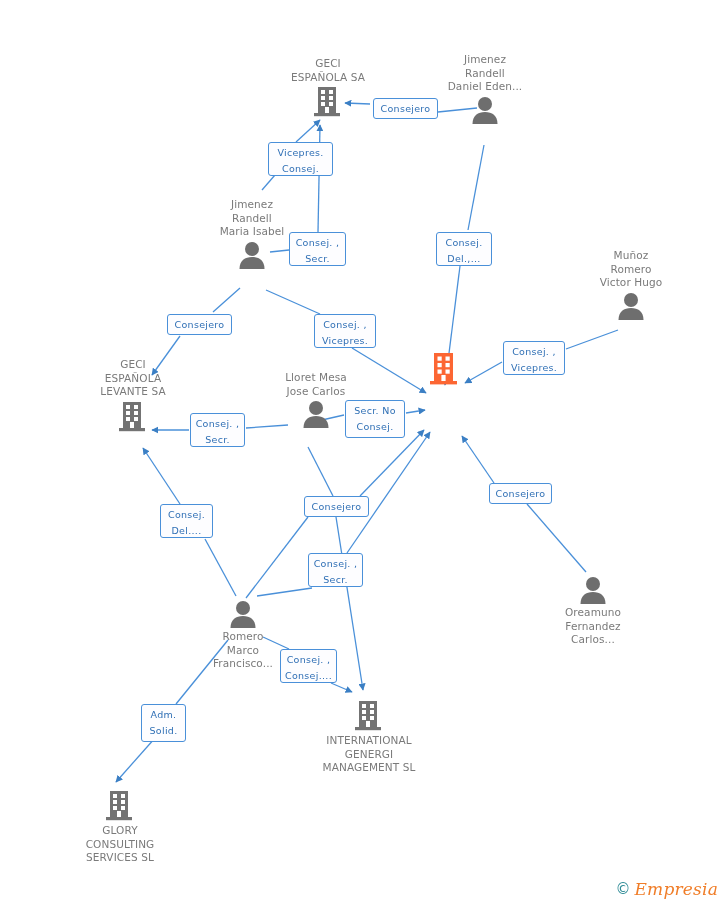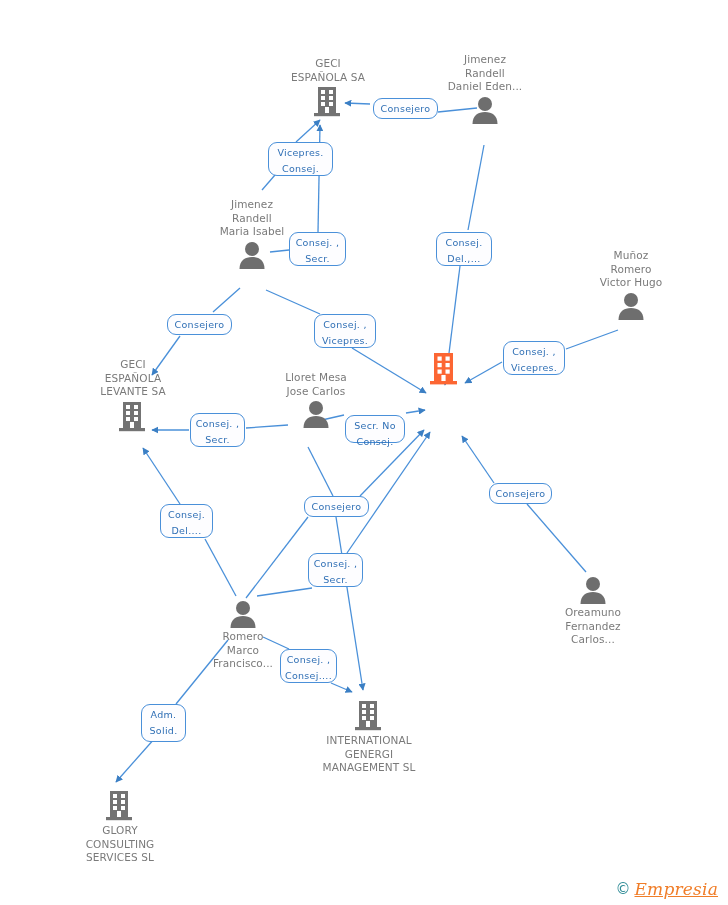--- a/index.html
+++ b/index.html
@@ -42,21 +42,21 @@
     margin: 0 auto;
   }
   .node.label-above .node-label { margin-bottom: 2px; }
   .node.label-below .node-label { margin-top: 2px; }
 
   
   .rel {
     position: absolute;
     box-sizing: border-box;
     border: 1px solid #4a90d9;
-    border-radius: 9px;
+    border-radius: 3px;
     background: #fdfdff;
     color: #2f6fb5;
     font-size: 9.5px;
     line-height: 16px;
     text-align: center;
     padding: 2px 4px 1px 4px;
     white-space: pre-line;
     letter-spacing: 0.3px;
     box-shadow: 0 0 0 0 rgba(0,0,0,0);
   }
@@ -74,21 +74,20 @@
   #watermark .wm-c {
     color: #2d8b96;
     font-size: 15px;
   }
   #watermark .wm-text {
     color: #f07d28;
     font-family: "DejaVu Serif", serif;
     font-style: italic;
     font-size: 17px;
     letter-spacing: 0.2px;
-    text-decoration: underline;
   }
 </style>
 </head>
 <body>
 
 <div id="canvas">
 
   <svg id="edges" viewBox="0 0 728 905" xmlns="http://www.w3.org/2000/svg">
     <defs>
       <marker id="arrow" viewBox="0 0 10 10" refX="9" refY="5" markerWidth="5.5" markerHeight="5.5" orient="auto-start-reverse">
@@ -335,21 +334,21 @@
 
   <div class="rel" style="left:314px; top:314px; width:62px; height:34px;">Consej. ,
 Vicepres.</div>
 
   <div class="rel" style="left:503px; top:341px; width:62px; height:34px;">Consej. ,
 Vicepres.</div>
 
   <div class="rel" style="left:190px; top:413px; width:55px; height:34px;">Consej. ,
 Secr.</div>
 
-  <div class="rel" style="left:345px; top:400px; width:60px; height:28px;margin-top:15px;">Secr.  No
+  <div class="rel" style="left:345px; top:400px; width:60px; height:38px;">Secr.  No
 Consej.</div>
 
   <div class="rel" style="left:160px; top:504px; width:53px; height:34px;">Consej.
 Del....</div>
 
   <div class="rel" style="left:304px; top:496px; width:65px; height:21px;">Consejero</div>
 
   <div class="rel" style="left:489px; top:483px; width:63px; height:21px;">Consejero</div>
 
   <div class="rel" style="left:308px; top:553px; width:55px; height:34px;">Consej. ,

